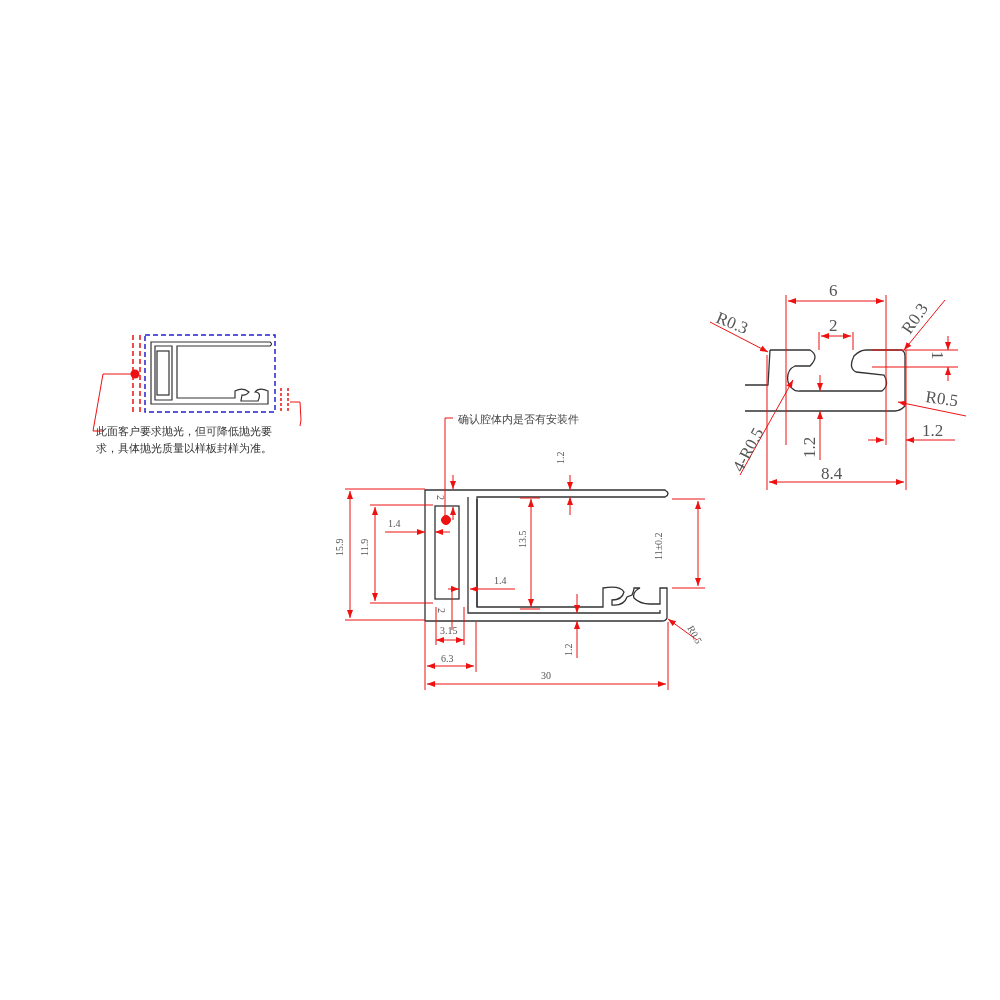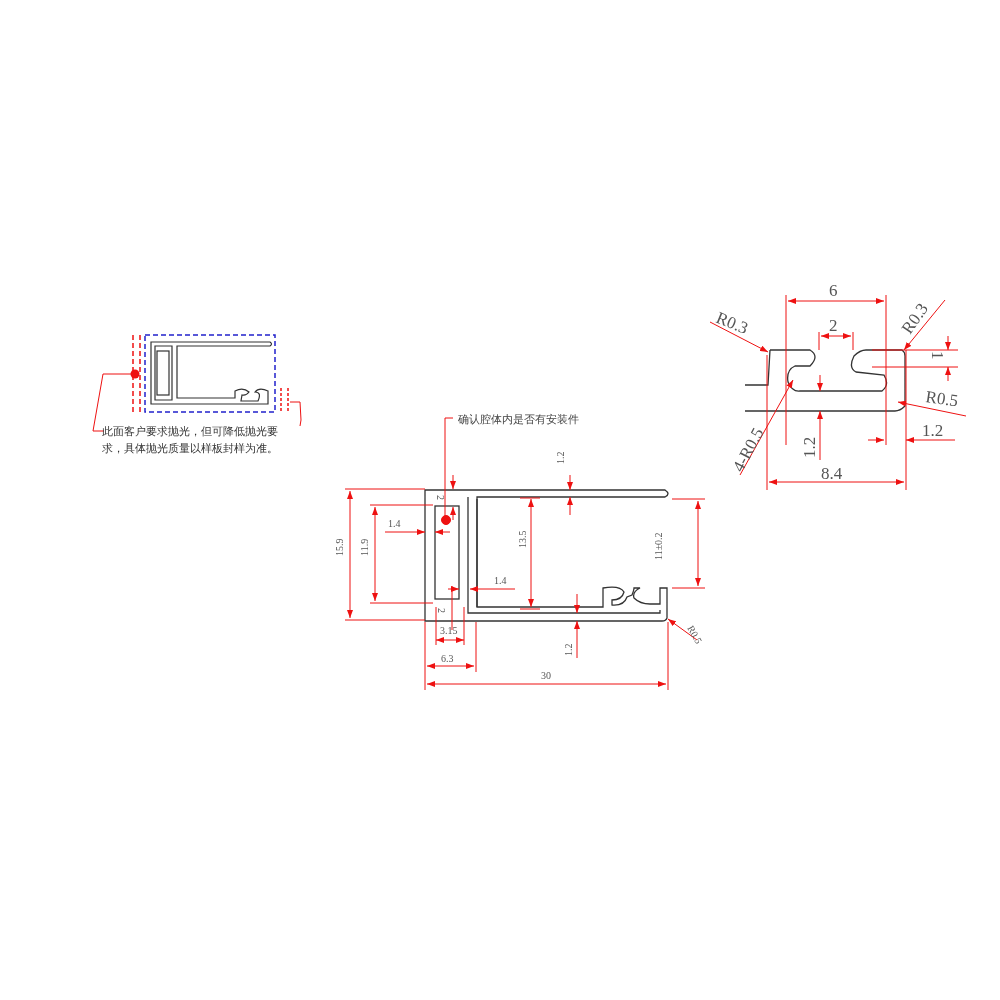--- a/index.html
+++ b/index.html
@@ -161,16 +161,16 @@
     <text x="925" y="402" transform="rotate(8 925 402)">R0.5</text>
     <text x="742" y="473" transform="rotate(-62 742 473)">4-R0.5</text>
     <text x="815" y="458" transform="rotate(-90 815 458)">1.2</text>
     <text x="922" y="436">1.2</text>
     <text x="821" y="479">8.4</text>
   </g>
 
   <text x="458" y="423" font-size="11" fill="#444" font-family="DejaVu Sans, sans-serif">确认腔体内是否有安装件</text>
 </svg>
 
-<div class="note" style="left:102px; top:423px;">
+<div class="note" style="left:96px; top:423px;">
   <div>此面客户要求抛光，但可降低抛光要</div>
   <div>求，具体抛光质量以样板封样为准。</div>
 </div>
 
 </body></html>

